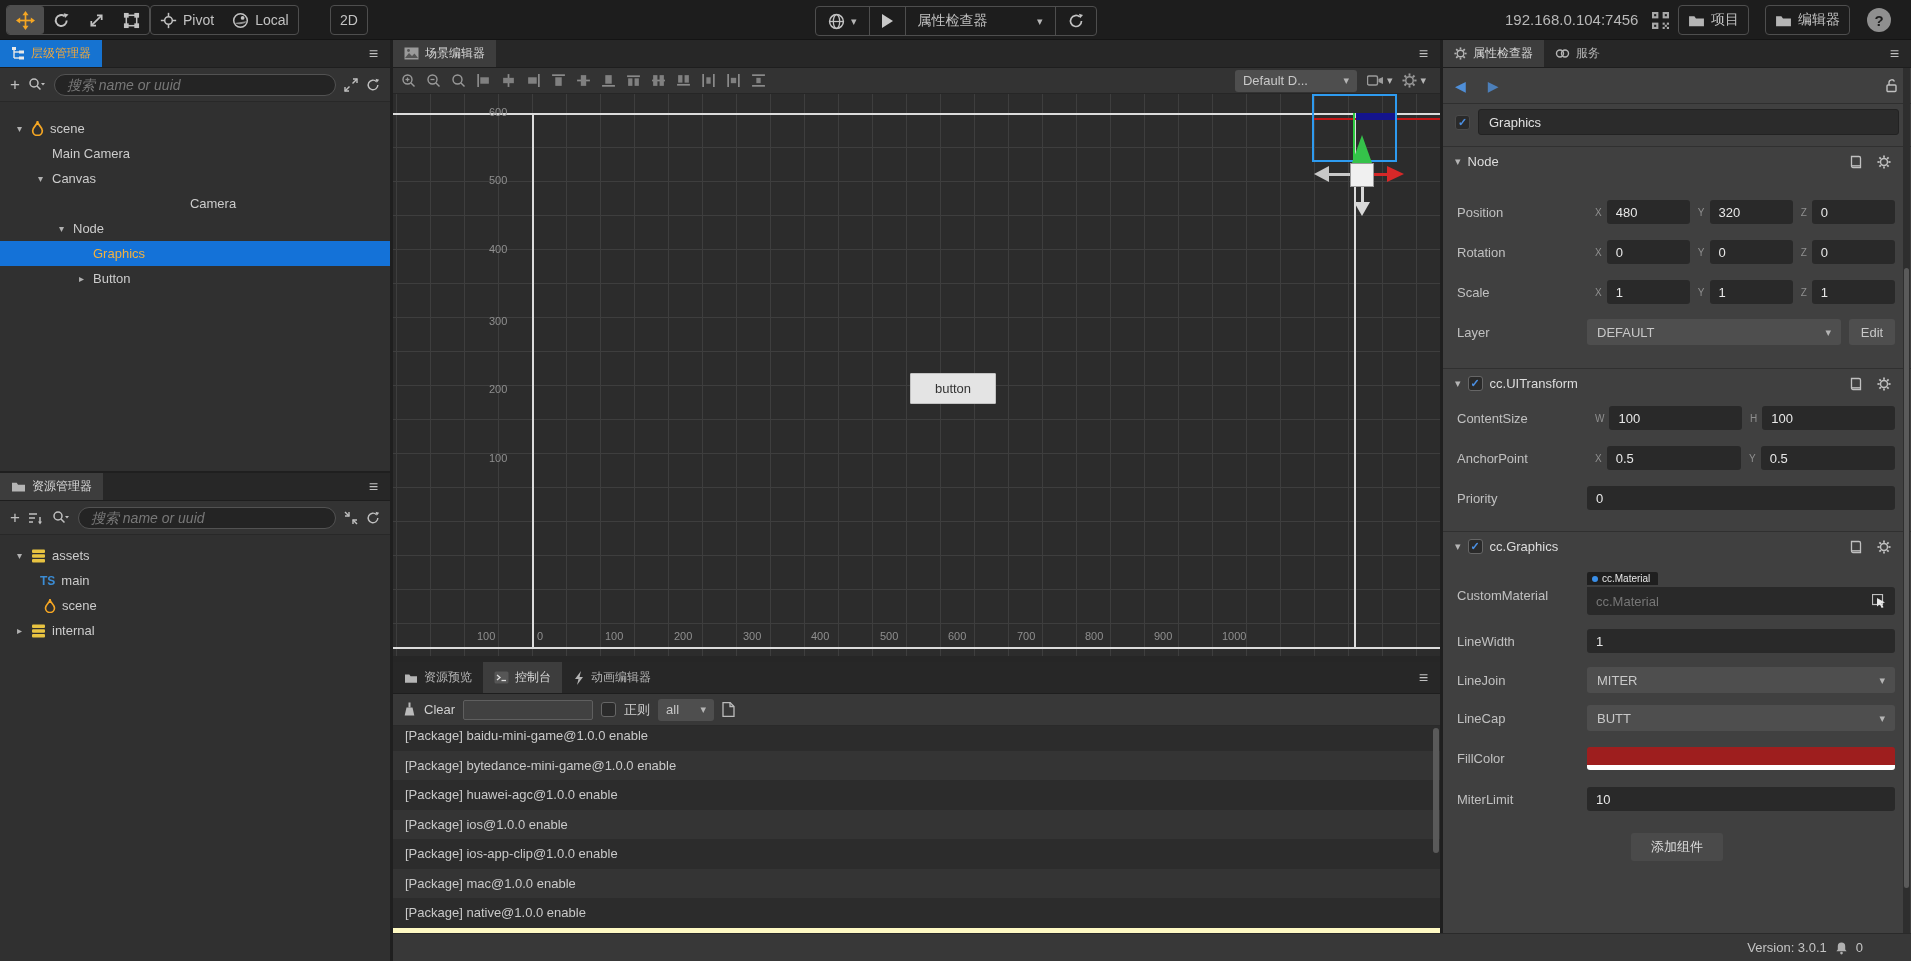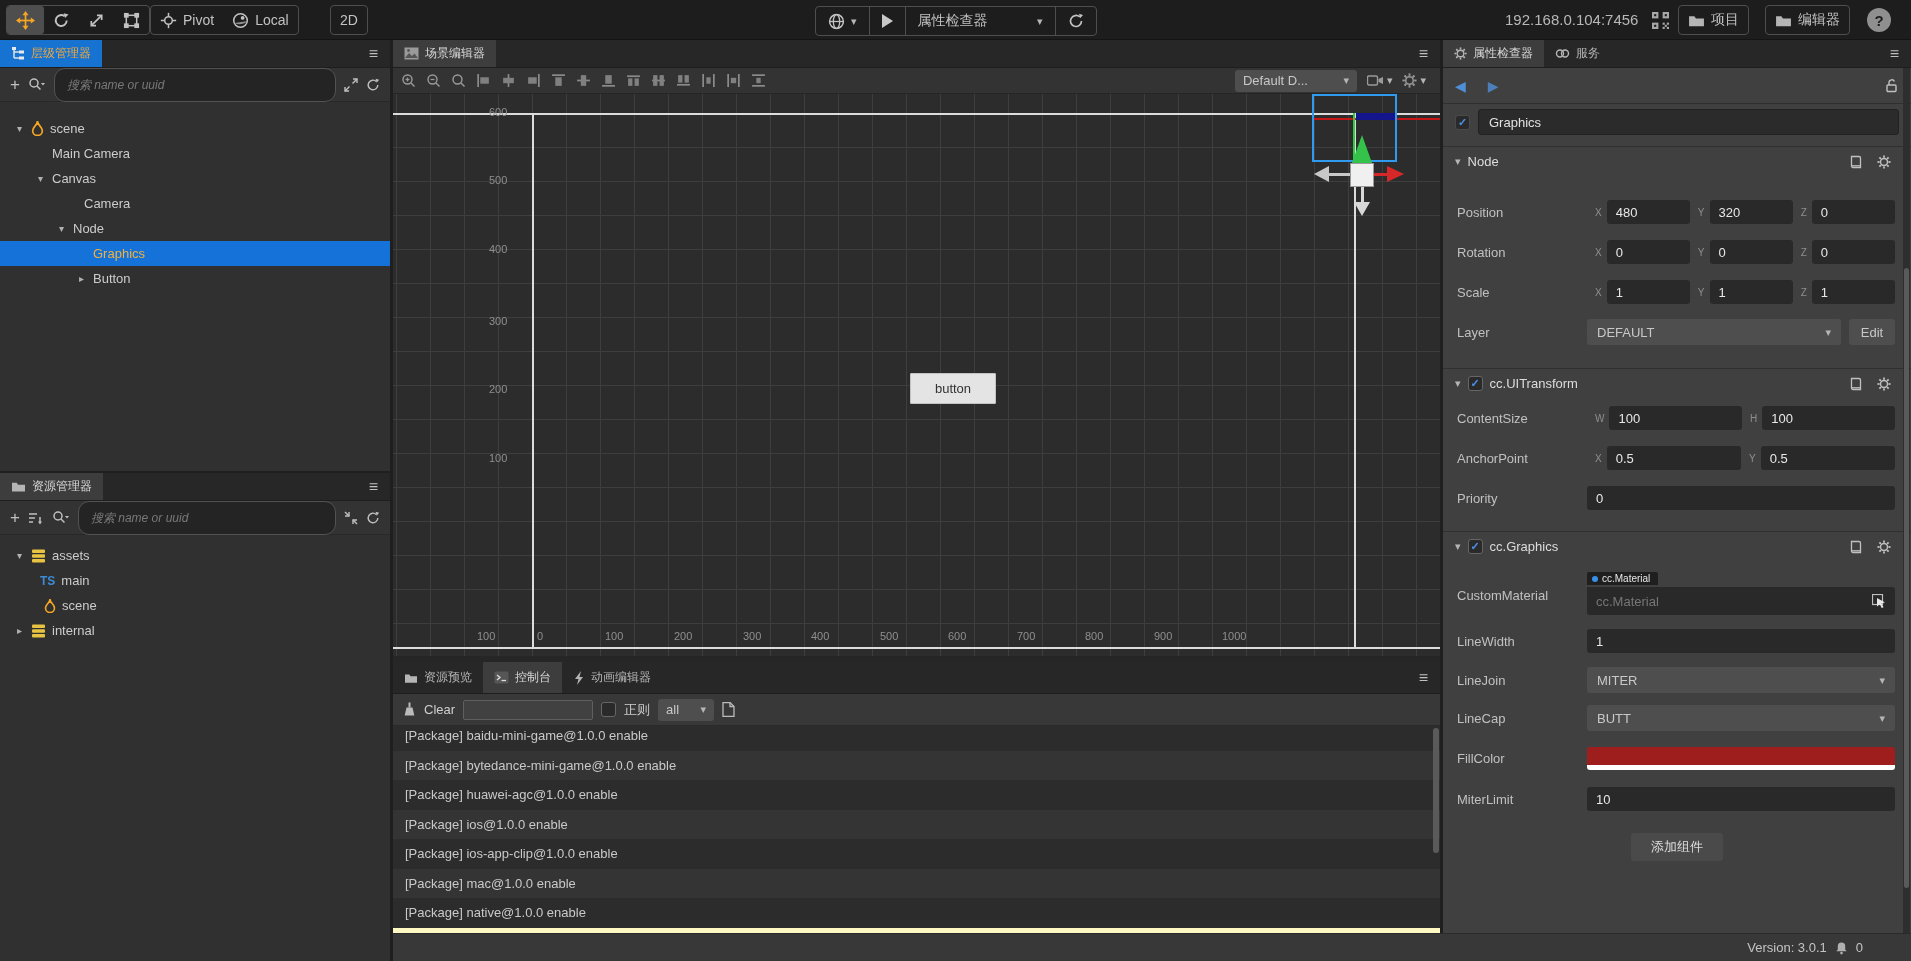--- a/index.html
+++ b/index.html
@@ -23,21 +23,21 @@
   .help-btn { position:absolute; left:1867px; top:8px; width:24px; height:24px; border-radius:50%; background:#8f8f8f; color:#1d1d1d; font-weight:bold; font-size:15px; display:flex; align-items:center; justify-content:center; }
 
   
   .col { position:absolute; top:40px; }
   .tabbar { height:28px; background:#272727; display:flex; align-items:stretch; border-bottom:1px solid #1e1e1e; }
   .tab { display:flex; align-items:center; gap:6px; padding:0 11px; color:#b5b5b5; font-size:12px; }
   .tab.active { background:#3d3d3d; color:#d8d8d8; }
   .tab.bluetab { background:#1673d1; color:#f0a83c; }
   .menu-btn { margin-left:auto; padding:0 12px; display:flex; align-items:center; color:#c0c0c0; font-size:16px; }
   .ptoolbar { height:34px; background:#333333; display:flex; align-items:center; padding:0 10px; gap:8px; border-bottom:1px solid #282828; }
-  .srch { flex:1; height:22px; background:#242424; border:1px solid #525252; border-radius:11px; color:#cfcfcf; padding:16px 12px; font-size:12px; font-family:"Liberation Sans",sans-serif; min-width:0; }
+  .srch { flex:1; height:22px; background:#242424; border:1px solid #525252; border-radius:11px; color:#cfcfcf; padding:4px 12px; font-size:14px; font-family:"Liberation Sans",sans-serif; min-width:0; }
   .srch::placeholder { color:#787878; font-style:italic; }
   .tico { color:#c0c0c0; font-size:17px; line-height:1; }
 
   
   .tree { background:#303030; overflow:hidden; }
   .trow { height:25px; display:flex; align-items:center; color:#cccccc; font-size:13px; gap:6px; }
   .trow .car { width:11px; color:#b0b0b0; font-size:10px; text-align:center; }
   .trow.sel { background:#1472d8; }
   .trow.sel span.lbl { color:#f3b13e; }
 
@@ -303,21 +303,21 @@
             </span>
             <span class="lbl">scene</span>
           </div>
         <div class="trow" style="padding-left:52px;">
             <span class="lbl">Main Camera</span>
           </div>
         <div class="trow" style="padding-left:35px;">
             <span class="car">▾</span>
             <span class="lbl">Canvas</span>
           </div>
-        <div class="trow" style="padding-left:84px;">
+        <div class="trow" style="padding-left:36px;justify-content:center;">
             <span class="lbl">Camera</span>
           </div>
         <div class="trow" style="padding-left:56px;">
             <span class="car">▾</span>
             <span class="lbl">Node</span>
           </div>
         <div class="trow sel" style="padding-left:93px;">
             <span class="lbl">Graphics</span>
           </div>
         <div class="trow" style="padding-left:76px;">

